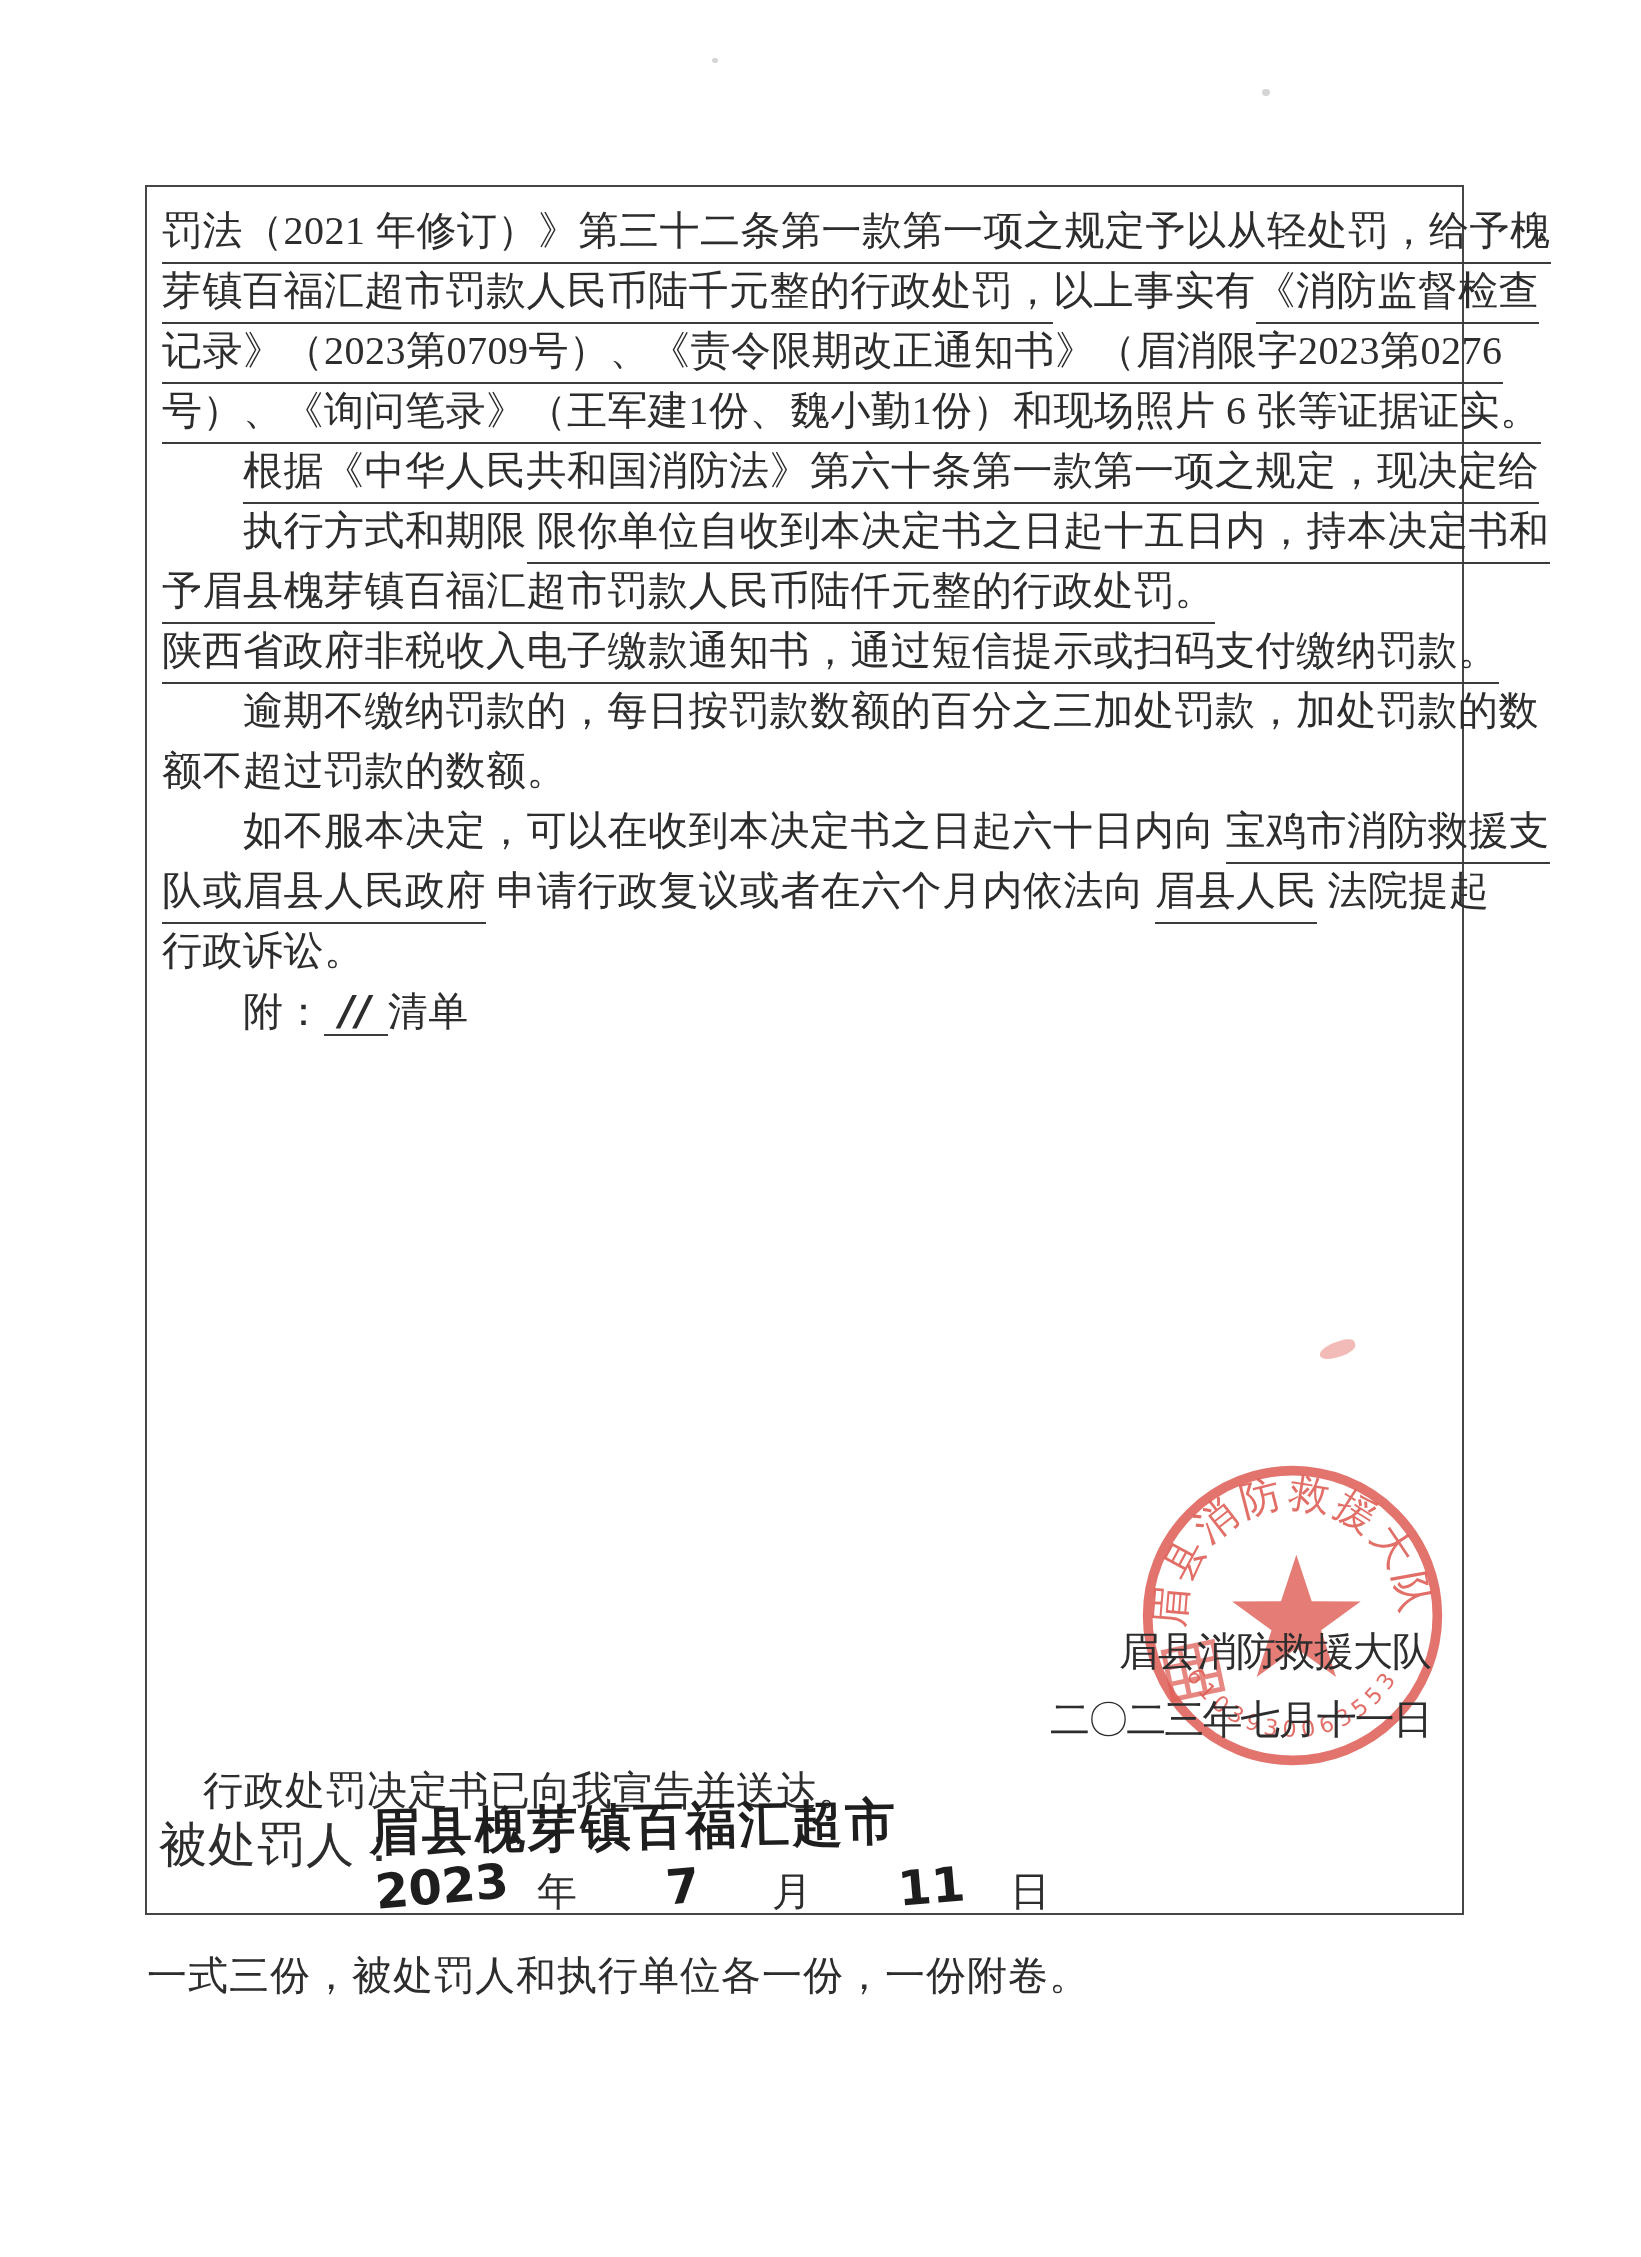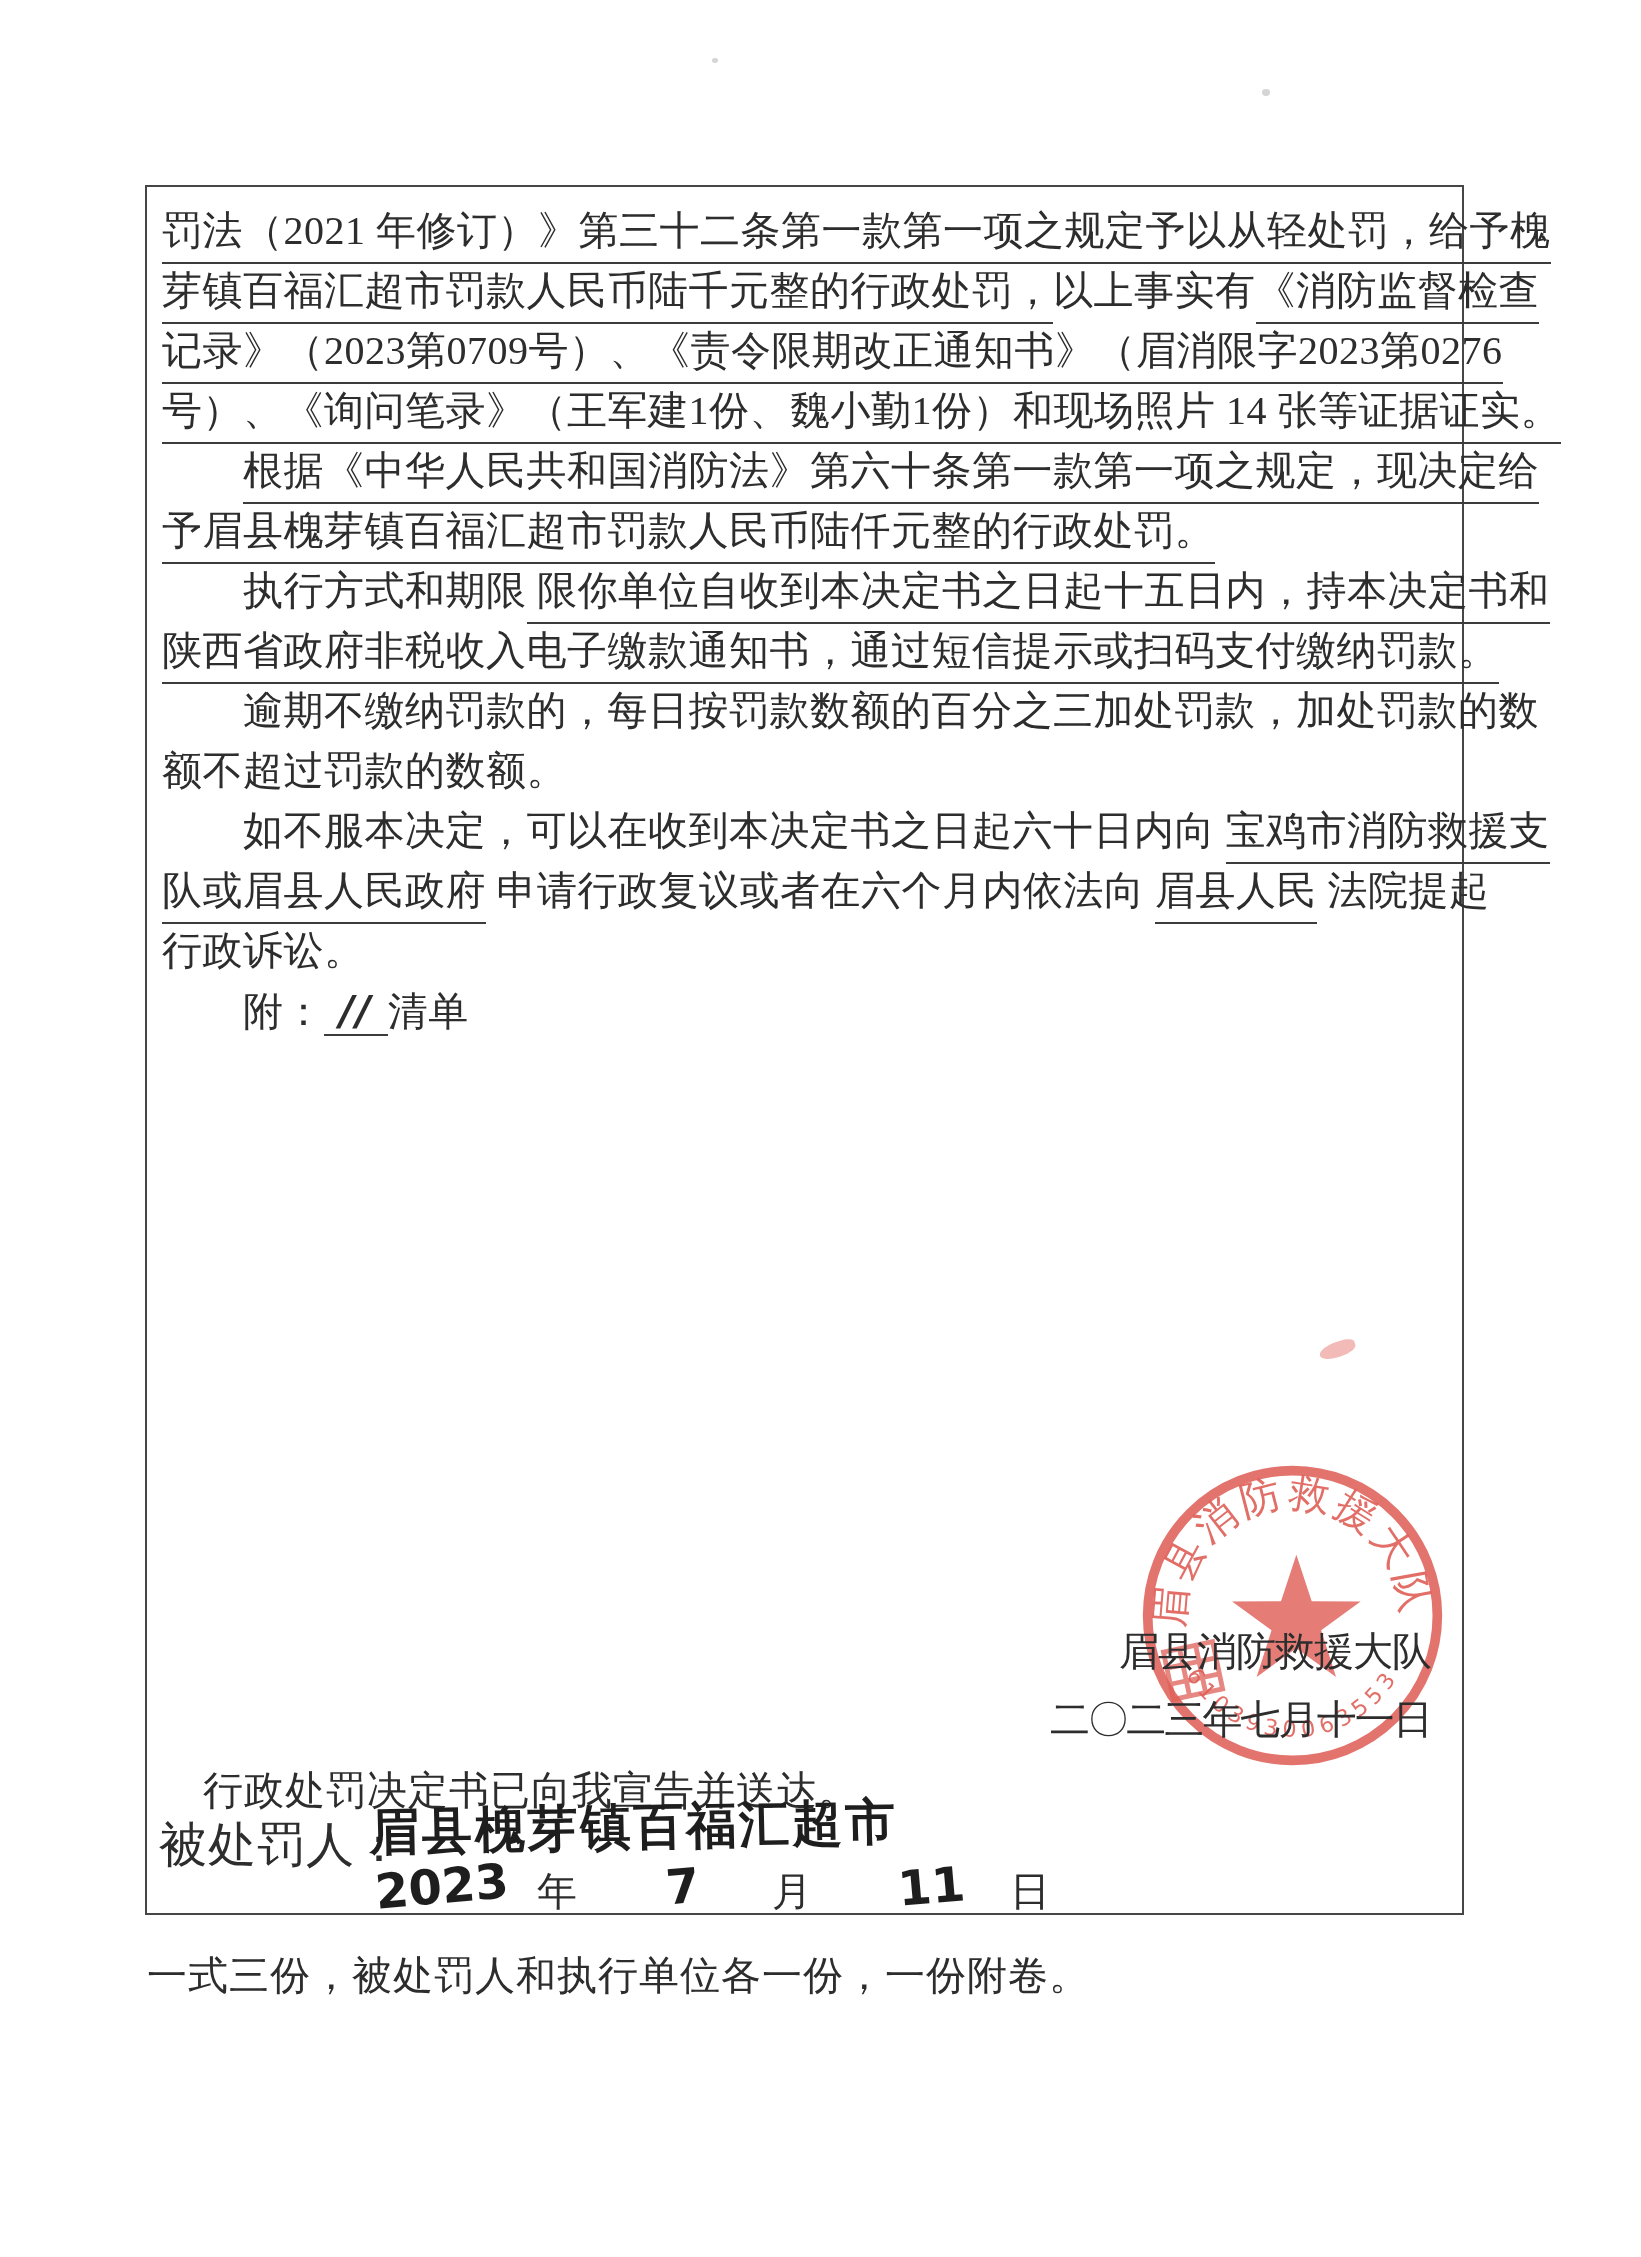--- a/index.html
+++ b/index.html
@@ -74,24 +74,24 @@
 
   <div class="speck speck1"></div>
   <div class="speck speck2"></div>
 
   <div class="doc-box"></div>
 
   <div class="body-text">
     <div class="line"><span class="u">罚法（2021 年修订）》第三十二条第一款第一项之规定予以从轻处罚，给予槐</span></div>
     <div class="line"><span class="u">芽镇百福汇超市罚款人民币陆千元整的行政处罚，</span><span>以上事实有</span><span class="u">《消防监督检查</span></div>
     <div class="line"><span class="u">记录》（2023第0709号）、《责令限期改正通知书》（眉消限字2023第0276</span></div>
-    <div class="line"><span class="u">号）、《询问笔录》（王军建1份、魏小勤1份）和现场照片 14 张等证据证实。</span></div>
+    <div class="line"><span class="u">号）、《询问笔录》（王军建1份、魏小勤1份）和现场照片 6 张等证据证实。</span></div>
     <div class="line ind"><span class="u">根据《中华人民共和国消防法》第六十条第一款第一项之规定，现决定给</span></div>
+    <div class="line ind"><span>执行方式和期限</span><span class="u"> 限你单位自收到本决定书之日起十五日内，持本决定书和</span></div>
     <div class="line"><span class="u">予眉县槐芽镇百福汇超市罚款人民币陆仟元整的行政处罚。</span></div>
-    <div class="line ind"><span>执行方式和期限</span><span class="u"> 限你单位自收到本决定书之日起十五日内，持本决定书和</span></div>
     <div class="line"><span class="u">陕西省政府非税收入电子缴款通知书，通过短信提示或扫码支付缴纳罚款。</span></div>
     <div class="line ind"><span>逾期不缴纳罚款的，每日按罚款数额的百分之三加处罚款，加处罚款的数</span></div>
     <div class="line"><span>额不超过罚款的数额。</span></div>
     <div class="line ind"><span>如不服本决定，可以在收到本决定书之日起六十日内向 </span><span class="u">宝鸡市消防救援支</span></div>
     <div class="line"><span class="u">队或眉县人民政府</span><span> 申请行政复议或者在六个月内依法向 </span><span class="u">眉县人民</span><span> 法院提起</span></div>
     <div class="line"><span>行政诉讼。</span></div>
     <div class="line ind"><span>附：</span><span class="u hand">//</span><span>清单</span></div>
   </div>
 
   <div class="seal-smudge"></div>

